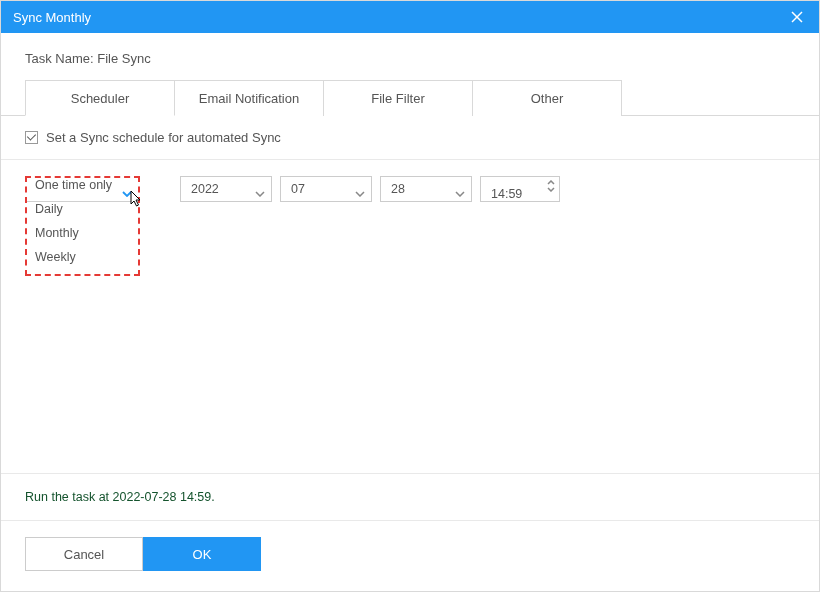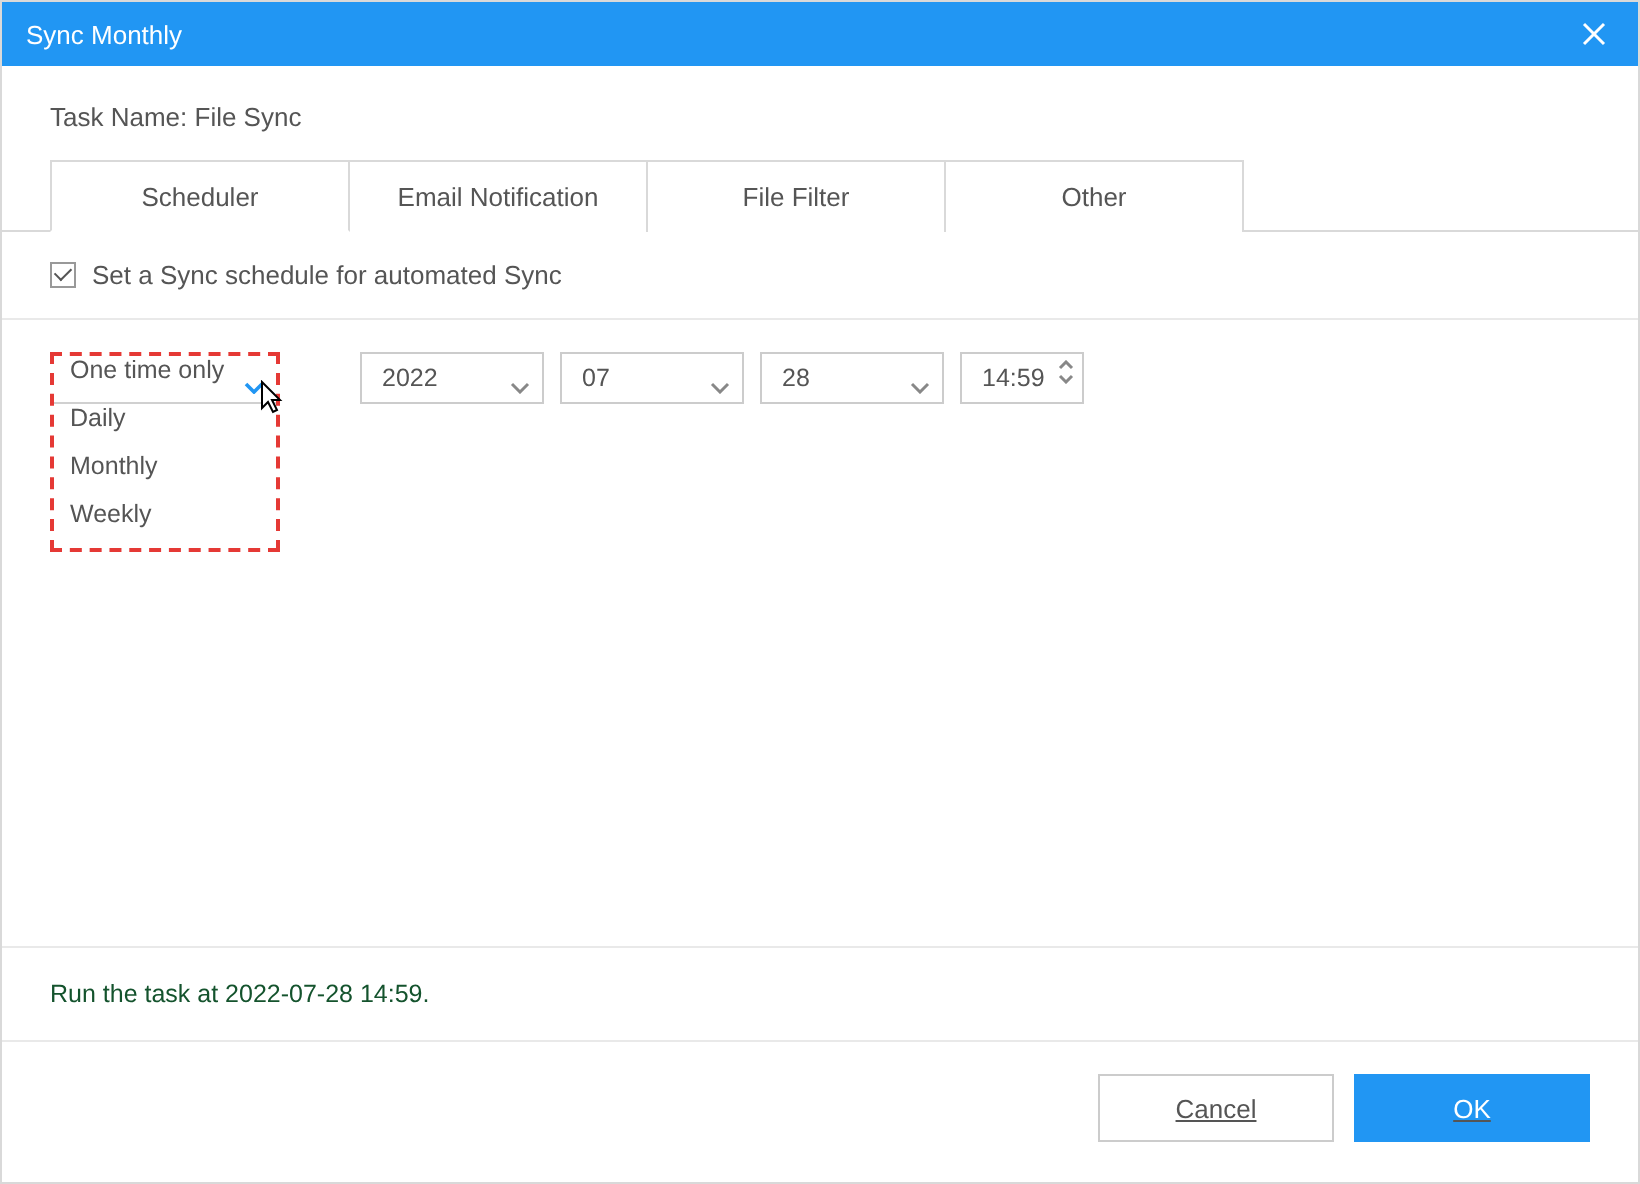--- a/index.html
+++ b/index.html
@@ -146,21 +146,21 @@
       padding: 0 24px 0 10px;
       font-size: 12.5px;
       color: #555;
       position: relative;
       cursor: pointer;
       background: #fff;
     }
     .select-box.year { width: 92px; }
     .select-box.month { width: 92px; }
     .select-box.day { width: 92px; }
-    .select-box.time { width: 62px; padding-right: 20px; }
+    .select-box.time { width: 80px; padding-right: 20px; align-items: flex-end; }
     .select-chevron {
       position: absolute;
       right: 6px;
       top: 9px;
     }
     .select-chevron svg { stroke: #888; stroke-width: 1.5; fill: none; }
     .spinner {
       position: absolute;
       right: 4px;
       top: 3px;
@@ -176,25 +176,23 @@
       right: 0;
     }
     .run-info {
       padding: 16px 24px;
       border-top: 1px solid #e9e9e9;
       font-size: 12.5px;
       color: #14532d;
     }
     .button-row {
       display: flex;
-      justify-content: flex-end;
-      gap: 10px;
+      gap: 0;
       padding: 16px 24px 20px 24px;
       border-top: 1px solid #e9e9e9;
-      text-decoration: underline;
     }
     .btn {
       width: 118px;
       height: 34px;
       display: flex;
       align-items: center;
       justify-content: center;
       font-size: 13px;
       cursor: pointer;
       border: 1px solid #ccc;

